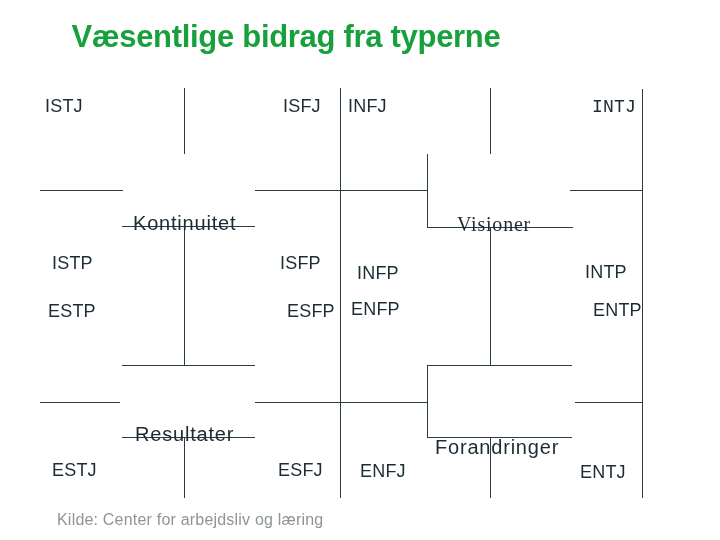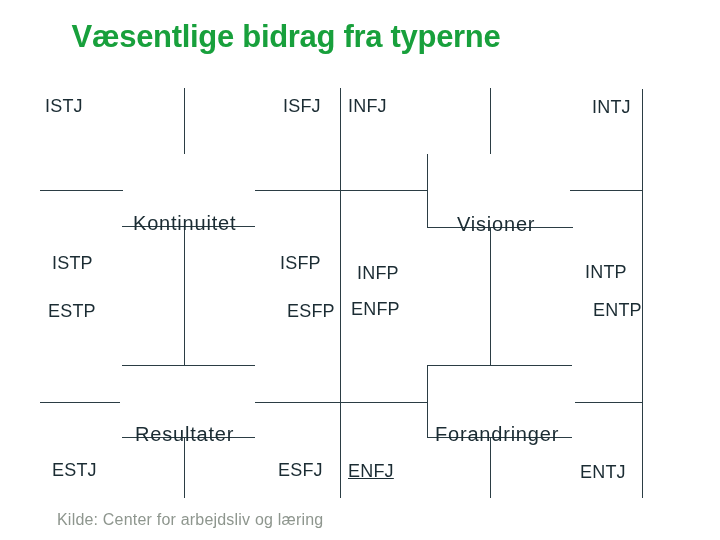--- a/index.html
+++ b/index.html
@@ -71,39 +71,39 @@
   #hl-res-left   {left:40px; top:402px;width:80px;}
   #hl-res-right  {left:255px;top:402px;width:172px;}
   #hl-for-right  {left:575px;top:402px;width:67px;}
   #hl-res-under  {left:122px;top:437px;width:133px;}
   #hl-for-bottom {left:427px;top:437px;width:145px;}
 
   
   #t-istj{left:45px; top:97px;}
   #t-isfj{left:283px;top:97px;}
   #t-infj{left:348px;top:97px;}
-  #t-intj{left:592px;top:98px;}
+  #t-intj{left:592px;top:98px;font-family:Liberation Mono, monospace;}
   #t-istp{left:52px; top:254px;}
   #t-isfp{left:280px;top:254px;}
   #t-infp{left:357px;top:264px;}
   #t-intp{left:585px;top:263px;}
   #t-estp{left:48px; top:302px;}
   #t-esfp{left:287px;top:302px;}
   #t-enfp{left:351px;top:300px;}
   #t-entp{left:593px;top:301px;}
   #t-estj{left:52px; top:461px;}
   #t-esfj{left:278px;top:461px;}
-  #t-enfj{left:348px;top:462px;text-decoration:underline;}
+  #t-enfj{left:360px;top:462px;}
   #t-entj{left:580px;top:463px;}
 
   
   #q-kontinuitet {left:133px;top:181px;}
-  #q-visioner    {left:457px;top:182px;}
+  #q-visioner    {left:457px;top:182px;font-family:Liberation Serif, serif;}
   #q-resultater  {left:135px;top:392px;}
-  #q-forandringer{left:435px;top:392px;text-align:center;}
+  #q-forandringer{left:435px;top:405px;text-align:center;}
 </style>
 </head>
 <body>
 
 <div class="slide">
 
   <div class="title">Væsentlige bidrag fra typerne</div>
 
   <div>
 

